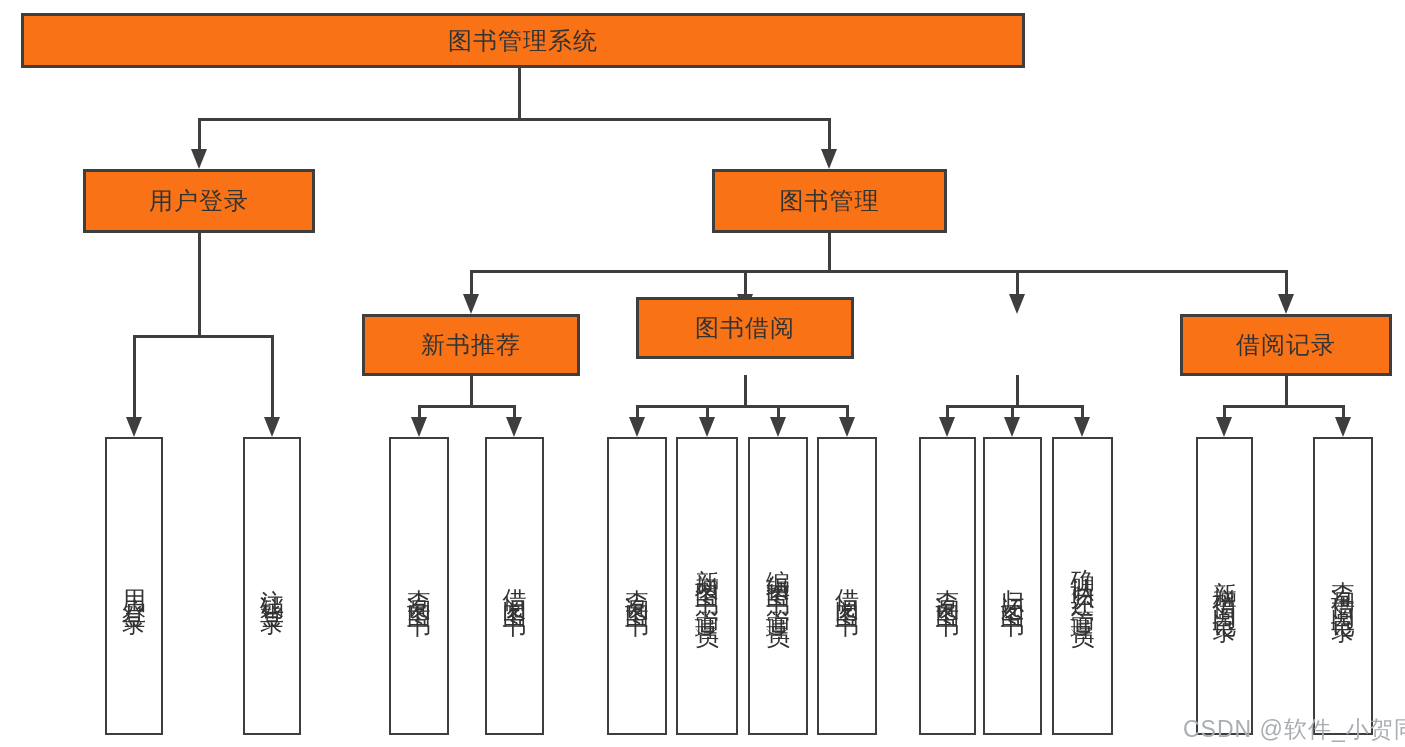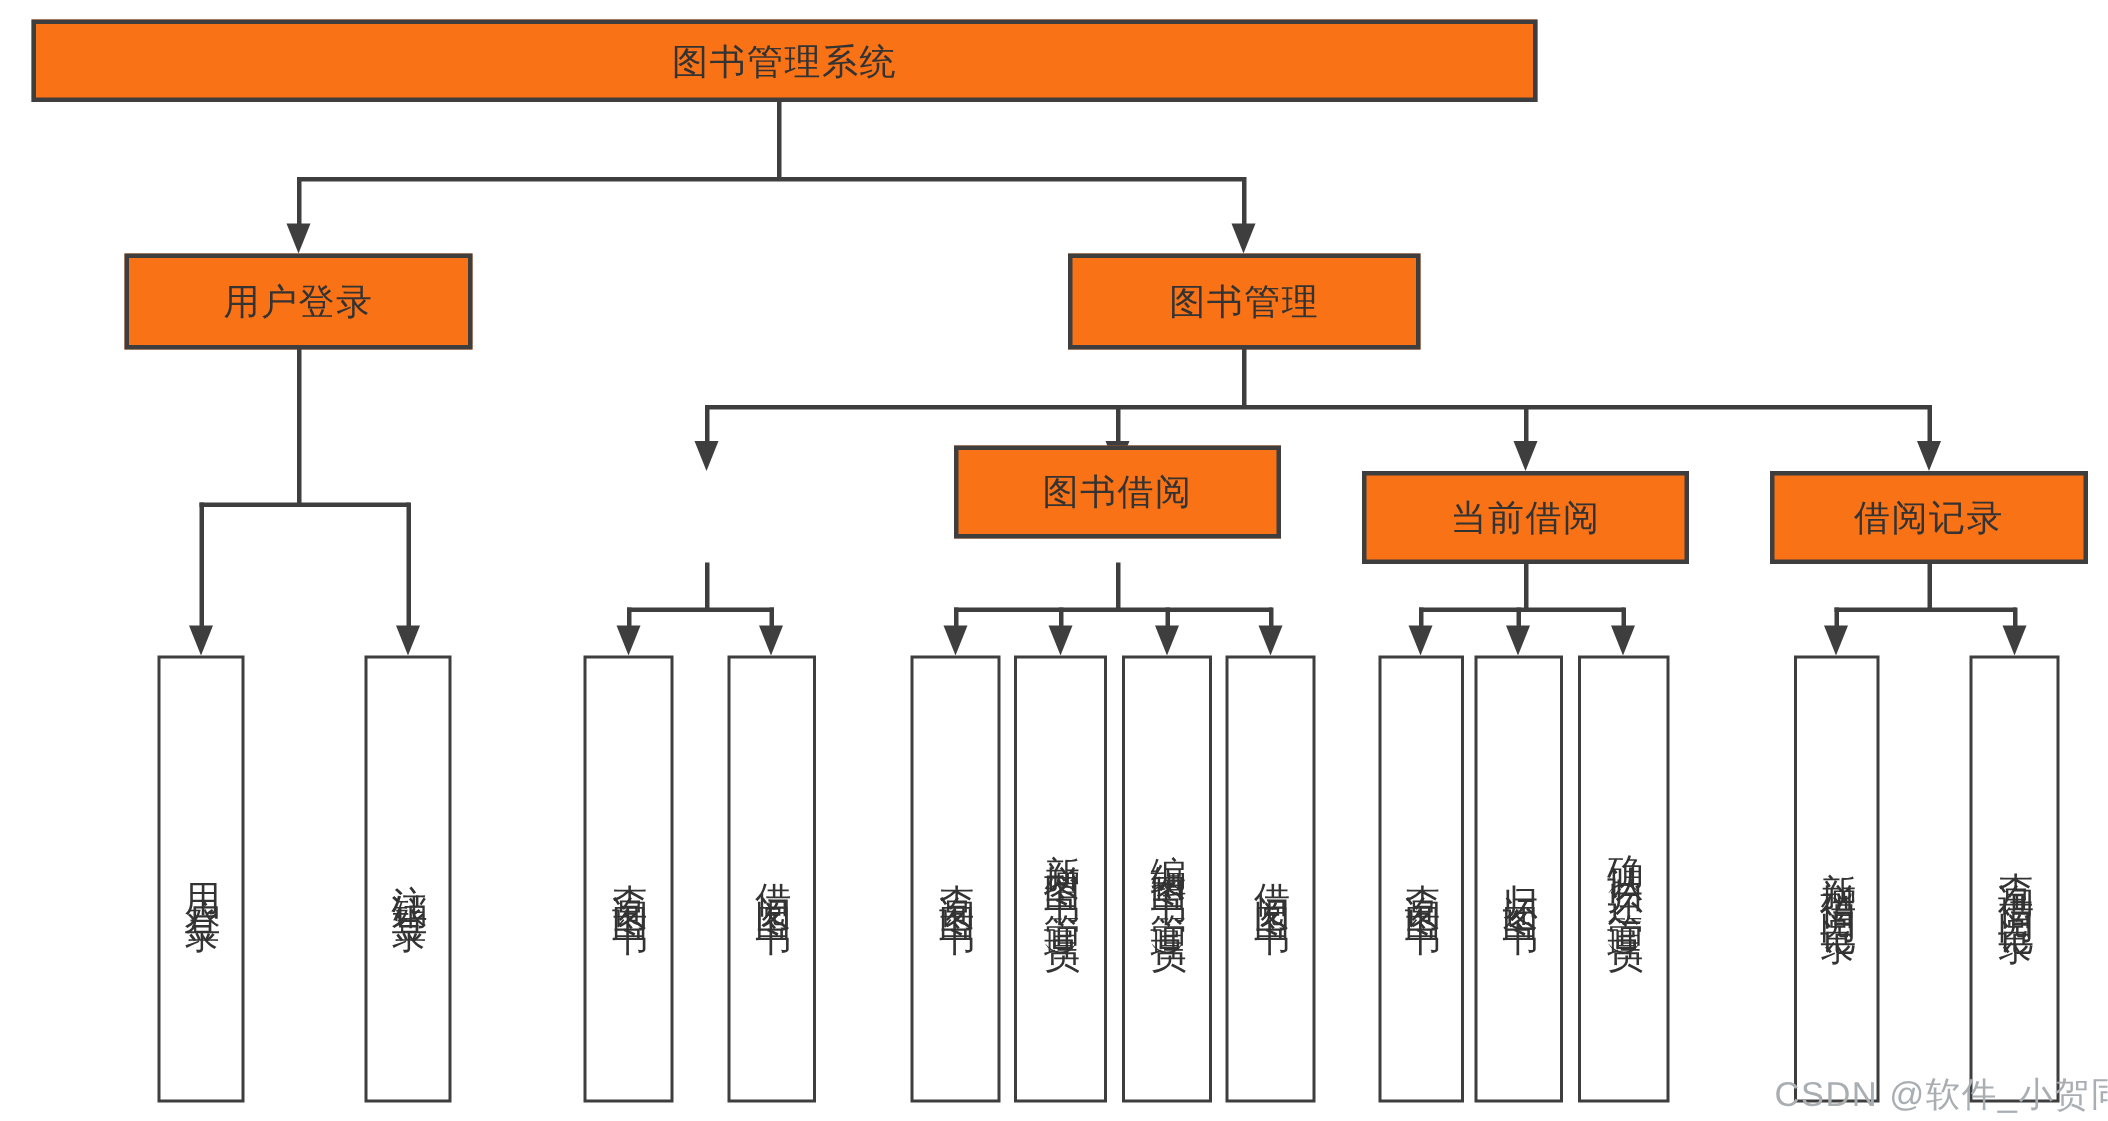--- a/index.html
+++ b/index.html
@@ -76,25 +76,25 @@
   <div class="hline" style="left:470px;top:270px;width:817px;"></div>
   <div class="vline" style="left:470px;top:270px;height:26px;"></div>
   <div class="arr" style="left:463px;top:294px;"></div>
   <div class="vline" style="left:744px;top:270px;height:26px;"></div>
   <div class="arr" style="left:737px;top:294px;"></div>
   <div class="vline" style="left:1016px;top:270px;height:26px;"></div>
   <div class="arr" style="left:1009px;top:294px;"></div>
   <div class="vline" style="left:1285px;top:270px;height:26px;"></div>
   <div class="arr" style="left:1278px;top:294px;"></div>
 
+  <div class="node" style="left:362px;top:314px;width:218px;height:62px;">
+    <span>新书推荐</span>
+  </div>
   <div class="node" style="left:636px;top:297px;width:218px;height:62px;">
     <span>图书借阅</span>
-  </div>
-  <div class="node" style="left:908px;top:314px;width:218px;height:62px;">
-    <span>当前借阅</span>
   </div>
   <div class="node" style="left:1180px;top:314px;width:212px;height:62px;">
     <span>借阅记录</span>
   </div>
 
   <div class="vline" style="left:470px;top:375px;height:32px;"></div>
   <div class="hline" style="left:418px;top:405px;width:98px;"></div>
   <div class="vline" style="left:418px;top:405px;height:14px;"></div>
   <div class="arr" style="left:411px;top:417px;"></div>
   <div class="vline" style="left:513px;top:405px;height:14px;"></div>

